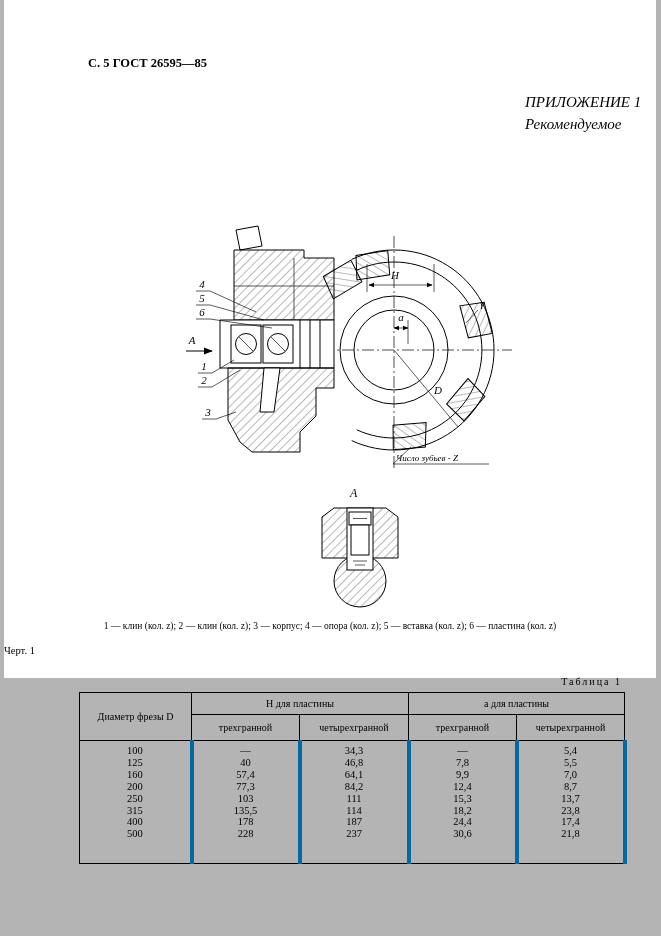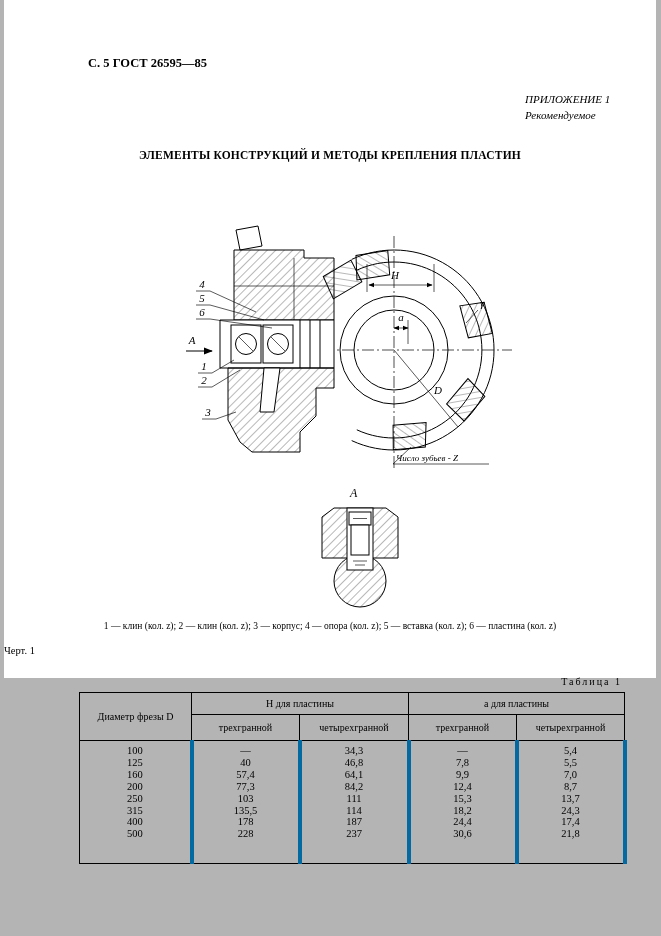--- a/index.html
+++ b/index.html
@@ -1,21 +1,21 @@
 <!DOCTYPE html>
 <html><head>
 <meta charset="utf-8">
 <style>
   *{margin:0;padding:0;box-sizing:border-box}
   html,body{width:661px;height:936px}
   body{background:#b4b4b4;font-family:"Liberation Serif",serif;color:#000;position:relative;overflow:hidden}
   .page{position:absolute;left:4px;top:0;width:652px;height:678px;background:#fff}
   .abs{position:absolute}
   .doc-header{left:84px;top:56px;font-size:12.5px;font-weight:bold}
-  .appendix{left:521px;top:92px;font-size:11px;font-style:italic;line-height:1.45}
+  .appendix{left:521px;top:92px;font-size:15px;font-style:italic;line-height:1.45}
   .title{left:0;top:149px;width:652px;text-align:center;font-size:11.5px;font-weight:bold;letter-spacing:.2px}
   .para{left:84px;top:179px;width:517px;font-size:11px;line-height:1.33;text-align:justify;text-indent:26px}
   .fig-main{left:140px;top:220px;width:415px;height:258px}
   .fig-detail{left:290px;top:486px;width:132px}
   .detail-label{display:block;margin-left:56px;font-size:12px;font-style:italic;margin-bottom:2px}
   .fig-caption{left:0;top:621px;width:652px;text-align:center;font-size:9.5px}
   .fig-number{left:0;top:645px;width:652px;font-size:10.5px}
   .table-caption{right:34px;top:676px;font-size:10px;letter-spacing:2px}
   .gtable{position:absolute;left:75px;top:692px;width:545px;border-collapse:collapse;table-layout:fixed;font-size:10.5px;border:1px solid #000}
   .gtable th,.gtable td{font-weight:normal;text-align:center;padding:0;vertical-align:middle}
@@ -38,21 +38,20 @@
 
 <div class="page">
 
   <div class="abs doc-header">С. 5 ГОСТ 26595—85</div>
 
   <div class="abs appendix">
     <div>ПРИЛОЖЕНИЕ 1</div>
     <div>Рекомендуемое</div>
   </div>
 
-  <div class="abs title">ЭЛЕМЕНТЫ КОНСТРУКЦИЙ И МЕТОДЫ КРЕПЛЕНИЯ ПЛАСТИН</div>
 
 
   <svg class="abs fig-main" viewBox="0 0 415 258">
     <defs>
       <pattern id="hm" patternUnits="userSpaceOnUse" width="6" height="6" patternTransform="rotate(45)">
         <line x1="0" y1="0" x2="0" y2="6" stroke="#333" stroke-width="0.7"></line>
       </pattern>
       <marker id="ar" viewBox="0 0 10 10" refX="9" refY="5" markerWidth="9" markerHeight="9" orient="auto-start-reverse">
         <path d="M0,1 L10,5 L0,9 Z" fill="#000"></path>
       </marker>
@@ -225,21 +224,21 @@
           <td>103</td>
           <td>111</td>
           <td>15,3</td>
           <td>13,7</td>
         </tr>
         <tr>
           <td>315</td>
           <td>135,5</td>
           <td>114</td>
           <td>18,2</td>
-          <td>24,3</td>
+          <td>23,8</td>
         </tr>
         <tr>
           <td>400</td>
           <td>178</td>
           <td>187</td>
           <td>24,4</td>
           <td>17,4</td>
         </tr>
         <tr>
           <td>500</td>

